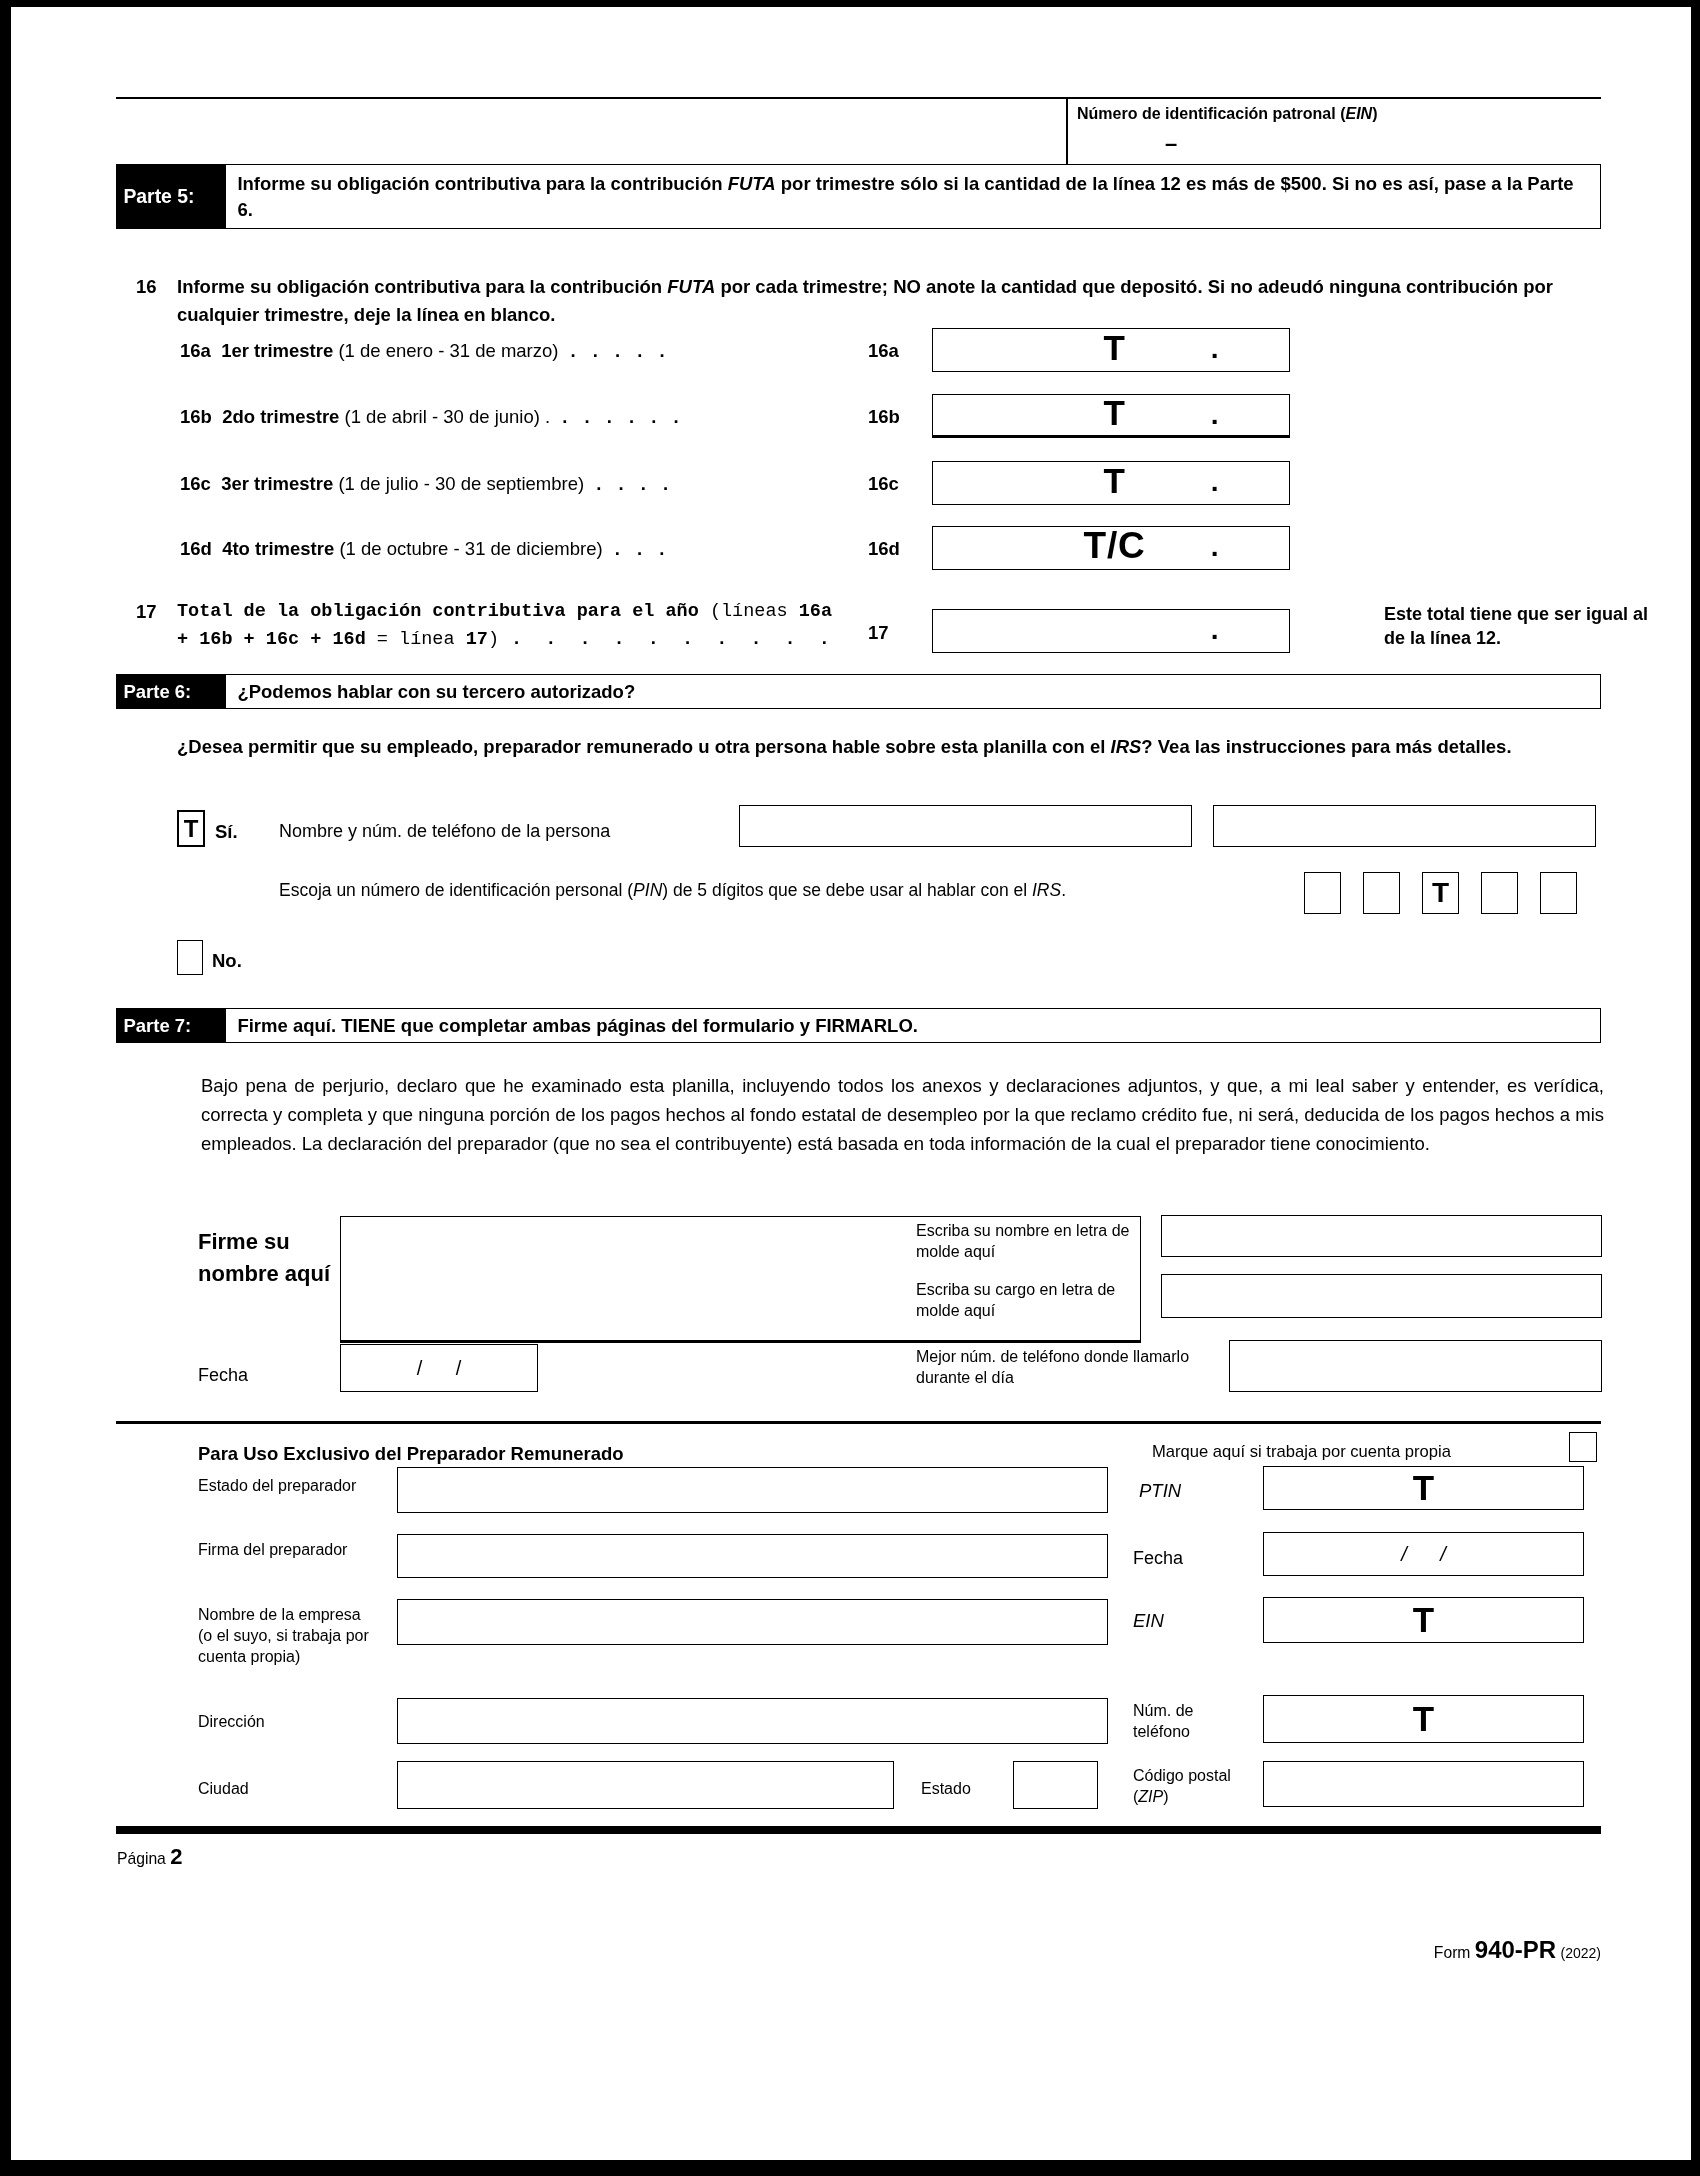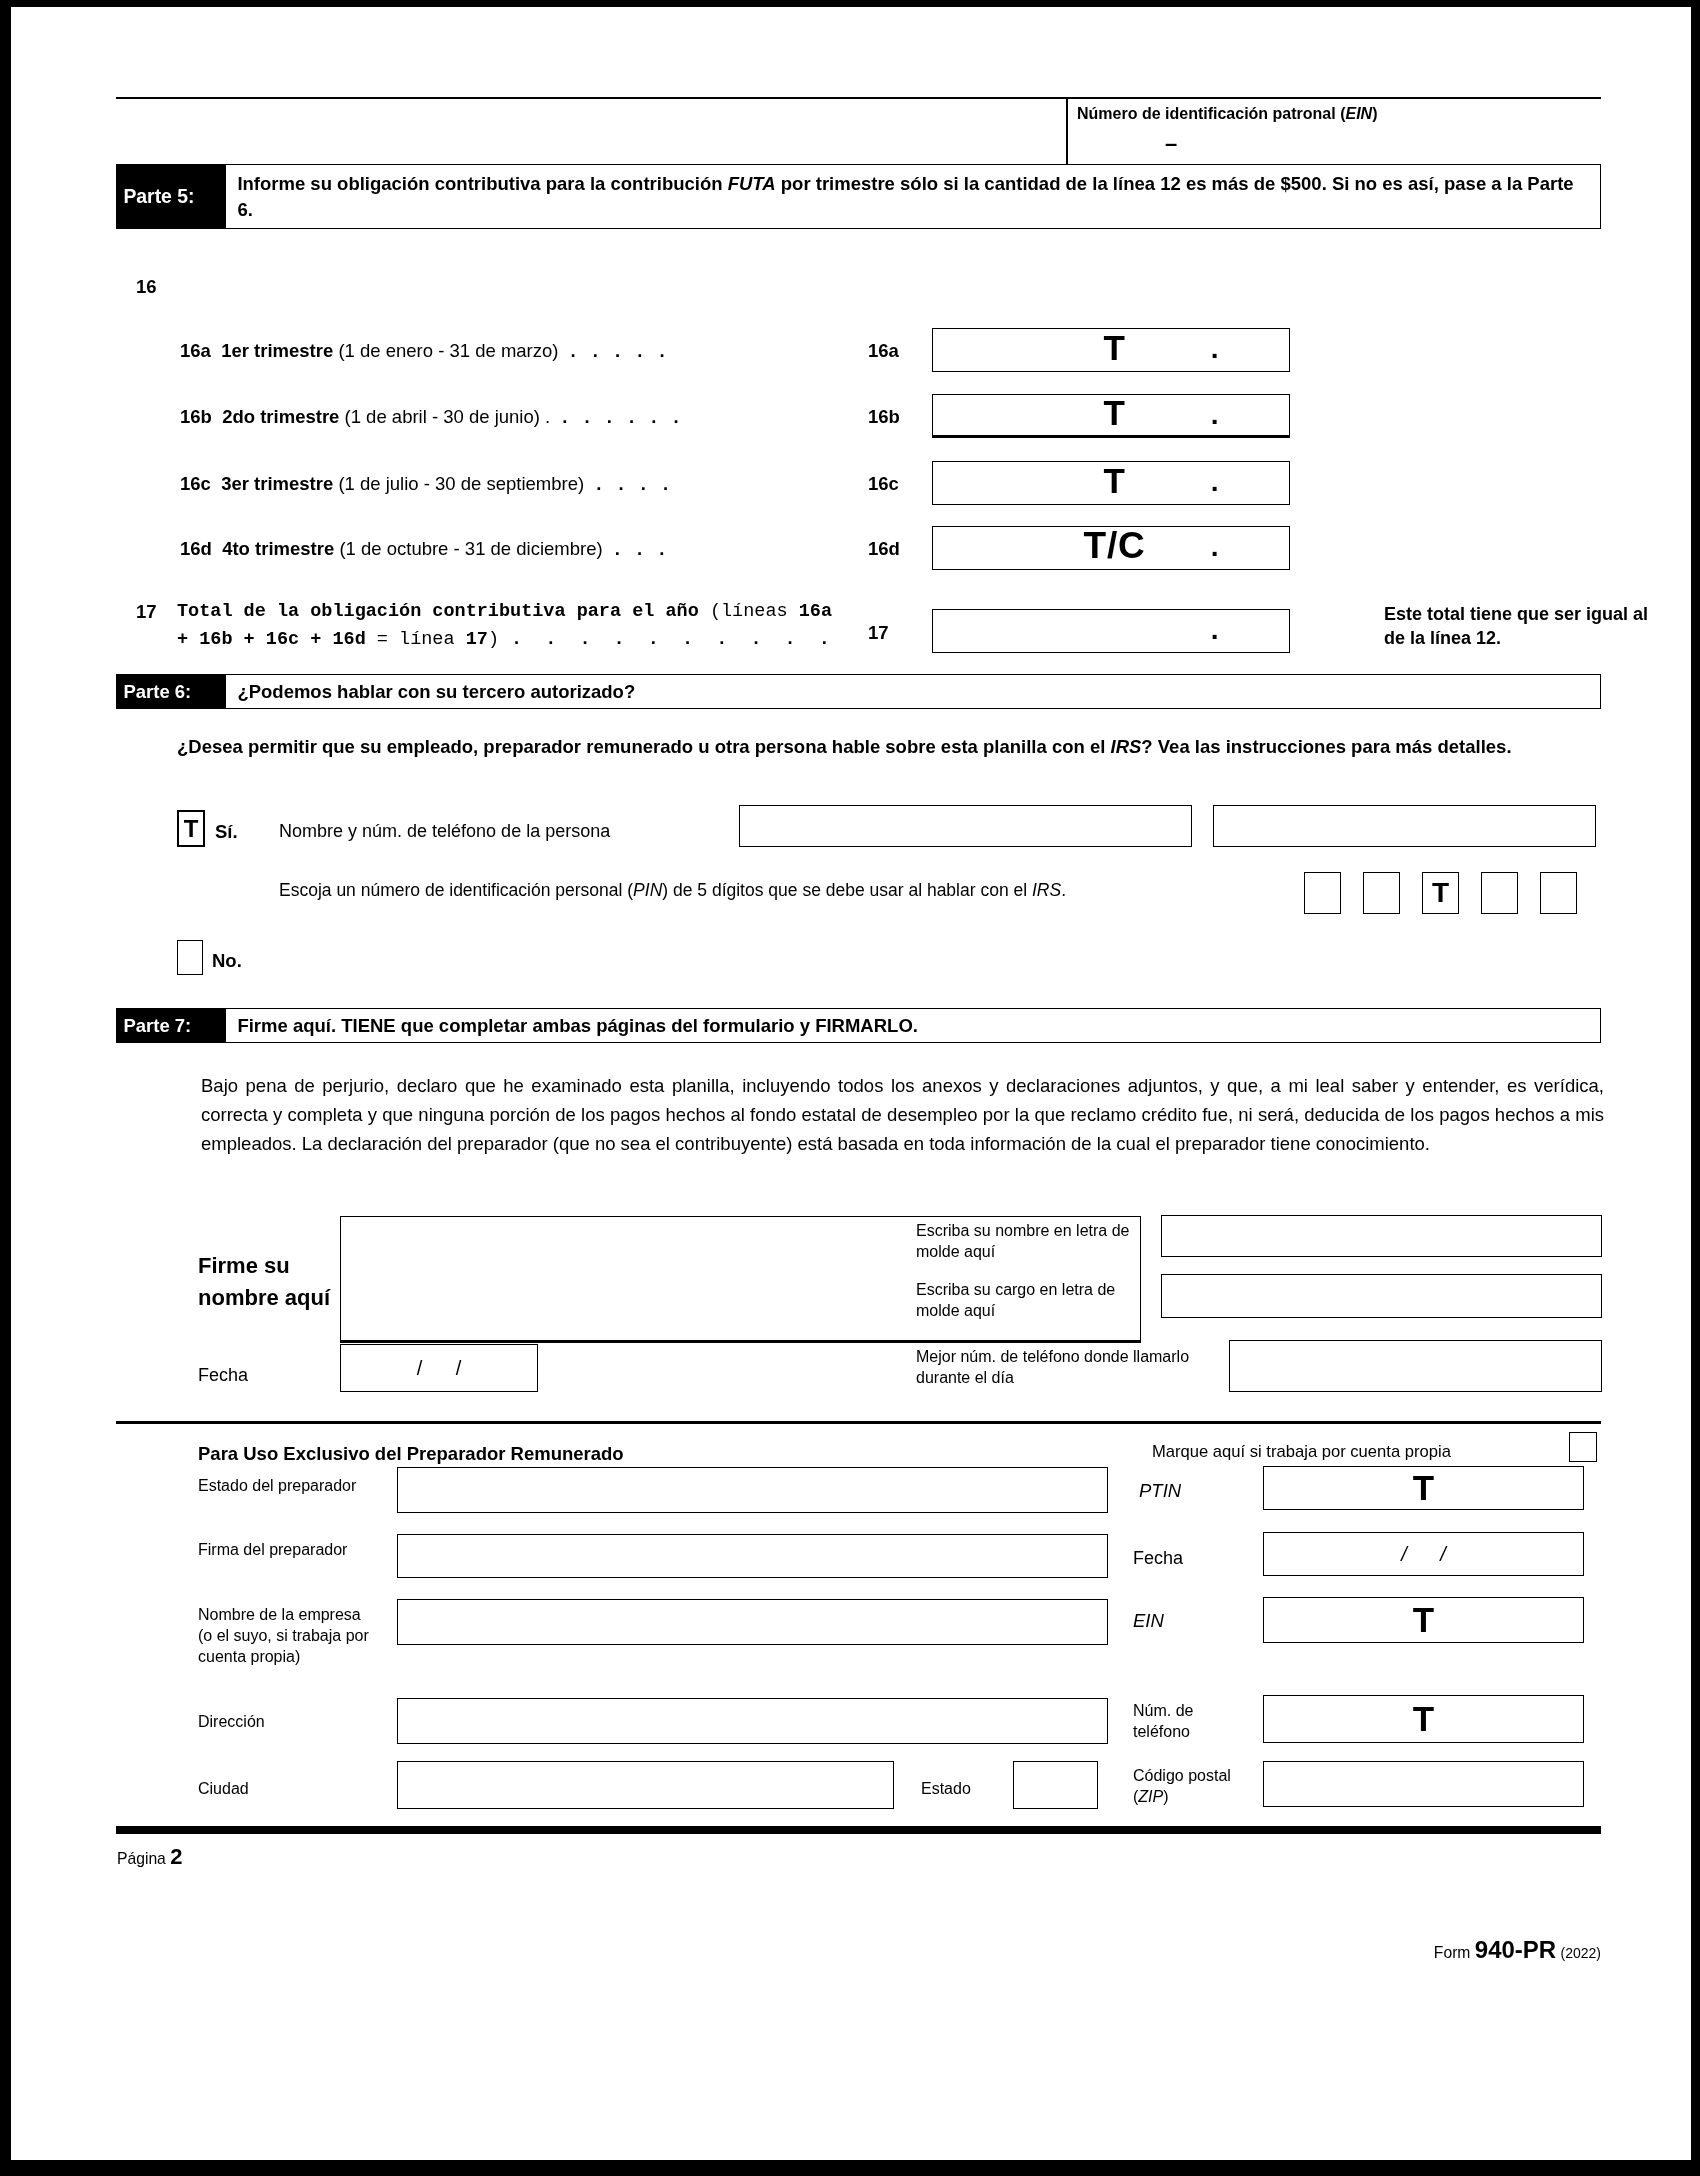--- a/index.html
+++ b/index.html
@@ -45,20 +45,21 @@
   <div class="abs b" style="left:1165px;top:131px;font-size:22px;"><span>–</span></div>
 
   <div class="abs bar" style="left:116px;top:164px;width:1485px;height:65px;">
     <div class="plabel">Parte 5:</div>
     <div class="ptitle">
         <span><span>Informe su obligación contributiva para la contribución </span><span class="i">FUTA</span><span> por trimestre sólo si la cantidad de la línea 12 es más de $500. Si no es así, pase a la Parte 6.</span></span>
       </div>
   </div>
 
   <div class="abs t20 b" style="left:136px;top:273px;">16</div>
+  <div class="abs t20 b" style="left:177px;top:273px;width:1403px;"><span>Informe su obligación contributiva para la contribución </span><span class="i">FUTA</span><span> por cada trimestre; NO anote la cantidad que depositó. Si no adeudó ninguna contribución por cualquier trimestre, deje la línea en blanco.</span></div>
 
   <div class="amtrow-label" style="left:180px;top:340px;"><span class="b">16a</span>&nbsp;&nbsp;<span class="b">1er trimestre</span><span> (1 de enero - 31 de marzo)</span><span class="dots">. . . . .</span></div>
   <div class="abs b" style="left:868px;top:340px;font-size:18.5px;">16a</div>
   <div class="inputbox" style="left:932px;top:328px;width:358px;height:44px;">
     <span class="tval">T</span>
     <span class="dec">.</span>
   </div>
 
   <div class="amtrow-label" style="left:180px;top:406px;"><span class="b">16b</span>&nbsp;&nbsp;<span class="b">2do trimestre</span><span> (1 de abril - 30 de junio) .</span><span class="dots">. . . . . .</span></div>
   <div class="abs b" style="left:868px;top:406px;font-size:18.5px;">16b</div>
@@ -129,21 +130,21 @@
   <div class="cb" style="left:177px;top:940px;width:26px;height:35px;"></div>
   <div class="abs b t20" style="left:212px;top:947px;">No.</div>
 
   <div class="abs bar" style="left:116px;top:1008px;width:1485px;height:35px;">
     <div class="plabel" style="font-size:18.5px;">Parte 7:</div>
     <div class="ptitle" style="border-width:1.8px;">Firme aquí. TIENE que completar ambas páginas del formulario y FIRMARLO.</div>
   </div>
 
   <div class="abs" style="left:201px;top:1071px;width:1403px;font-size:18.5px;line-height:1.57;text-align:justify;">Bajo pena de perjurio, declaro que he examinado esta planilla, incluyendo todos los anexos y declaraciones adjuntos, y que, a mi leal saber y entender, es verídica, correcta y completa y que ninguna porción de los pagos hechos al fondo estatal de desempleo por la que reclamo crédito fue, ni será, deducida de los pagos hechos a mis empleados. La declaración del preparador (que no sea el contribuyente) está basada en toda información de la cual el preparador tiene conocimiento.</div>
 
-  <div class="abs b" style="left:198px;top:1226px;width:138px;font-size:22px;line-height:1.45;margin-top:24px;">Firme su nombre aquí</div>
+  <div class="abs b" style="left:198px;top:1226px;width:138px;font-size:22px;line-height:1.45;">Firme su nombre aquí</div>
   <div class="inputbox" style="left:340px;top:1216px;width:801px;height:127px;border-bottom-width:3.7px;"></div>
 
   <div class="abs t17" style="left:916px;top:1220px;width:240px;">Escriba su nombre en letra de molde aquí</div>
   <div class="inputbox" style="left:1161px;top:1215px;width:441px;height:42px;"></div>
 
   <div class="abs t17" style="left:916px;top:1279px;width:240px;">Escriba su cargo en letra de molde aquí</div>
   <div class="inputbox" style="left:1161px;top:1274px;width:441px;height:44px;"></div>
 
   <div class="abs t19" style="left:198px;top:1362px;">Fecha</div>
   <div class="inputbox vcenter" style="left:340px;top:1344px;width:198px;height:48px;">

